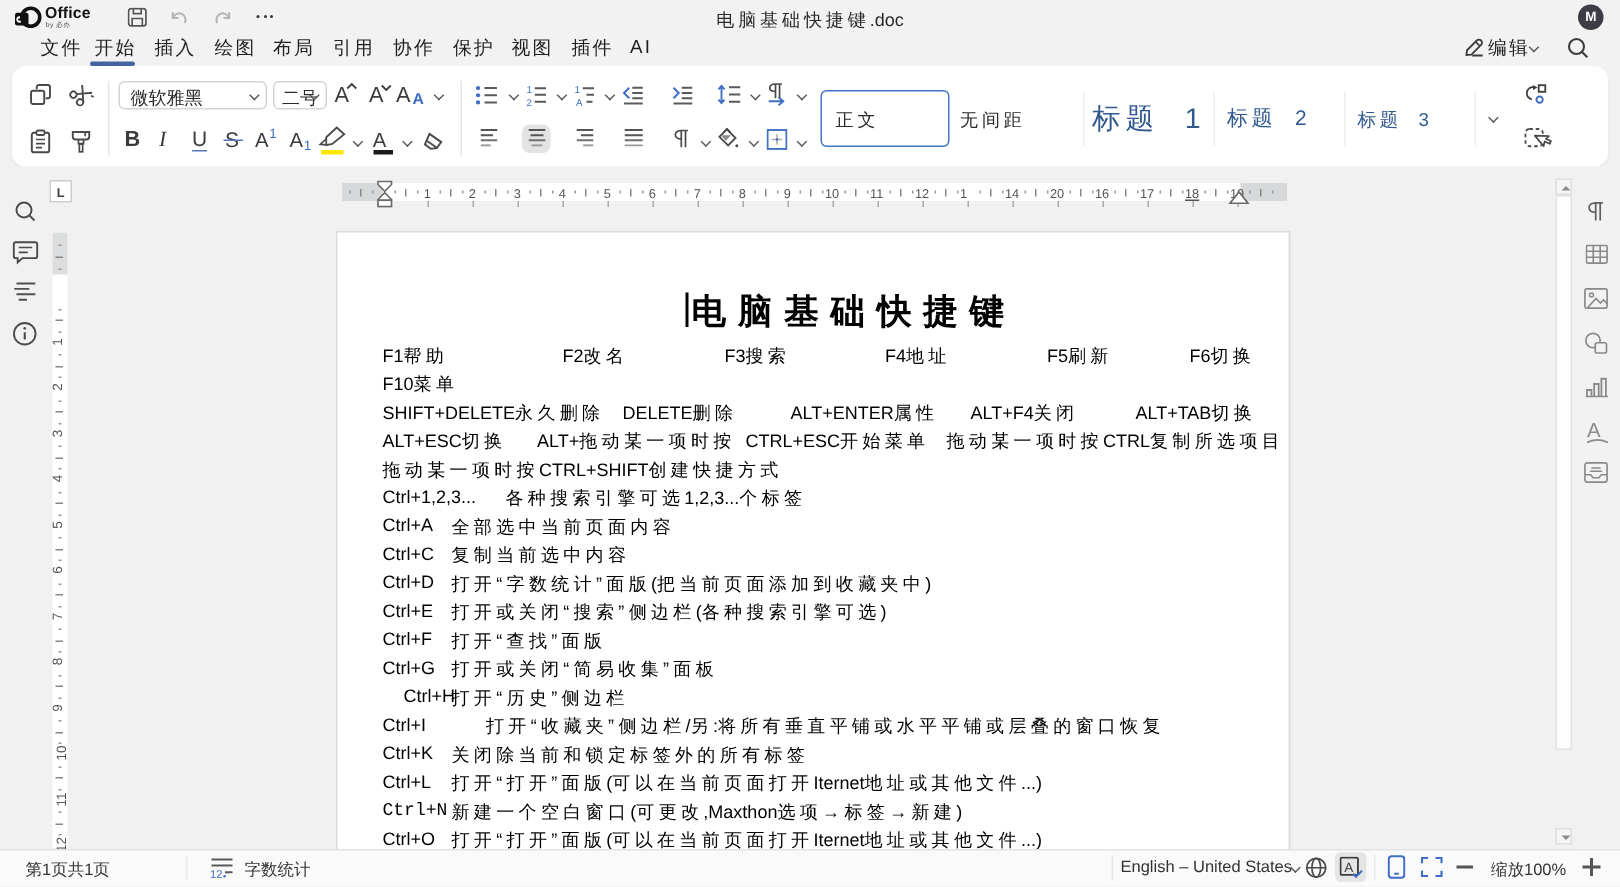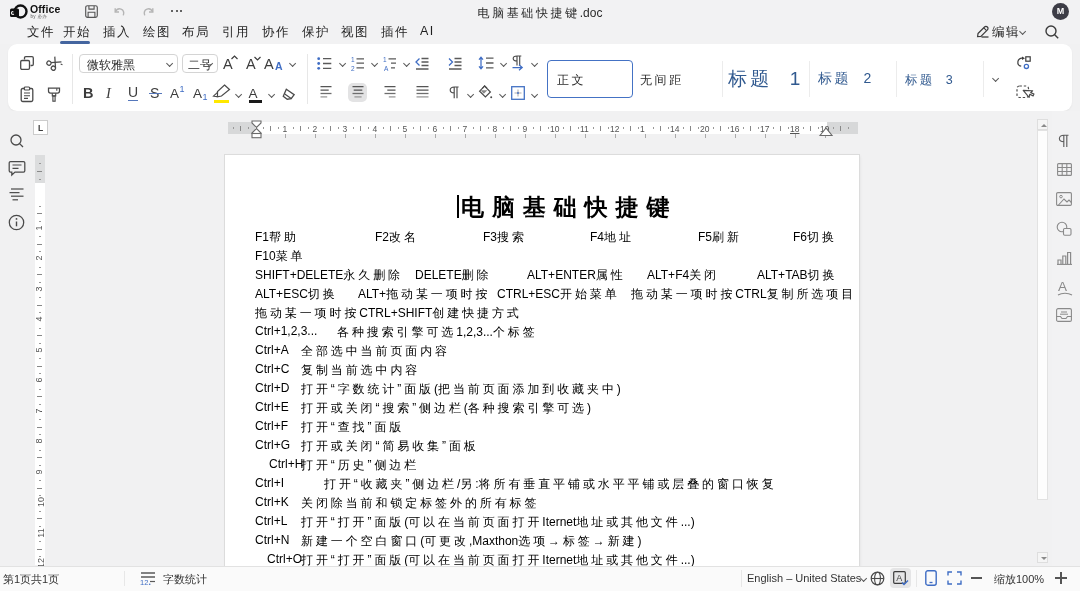--- a/index.html
+++ b/index.html
@@ -535,22 +535,22 @@
 <div class="dl" style="top:343px;"><span style="left:255px;">Ctrl+A</span><span style="left:301px;"><c>全部选中当前页面内容</c></span></div>
 <div class="dl" style="top:362px;"><span style="left:255px;">Ctrl+C</span><span style="left:301px;"><c>复制当前选中内容</c></span></div>
 <div class="dl" style="top:381px;"><span style="left:255px;">Ctrl+D</span><span style="left:301px;"><c>打开“字数统计”面版</c>(<c>把当前页面添加到收藏夹中</c>)</span></div>
 <div class="dl" style="top:400px;"><span style="left:255px;">Ctrl+E</span><span style="left:301px;"><c>打开或关闭“搜索”侧边栏</c>(<c>各种搜索引擎可选</c>)</span></div>
 <div class="dl" style="top:419px;"><span style="left:255px;">Ctrl+F</span><span style="left:301px;"><c>打开“查找”面版</c></span></div>
 <div class="dl" style="top:438px;"><span style="left:255px;">Ctrl+G</span><span style="left:301px;"><c>打开或关闭“简易收集”面板</c></span></div>
 <div class="dl" style="top:457px;"><span style="left:269px;">Ctrl+H</span><span style="left:301px;"><c>打开“历史”侧边栏</c></span></div>
 <div class="dl" style="top:476px;"><span style="left:255px;">Ctrl+I</span><span style="left:296px;margin-left:28px;"><c>打开“收藏夹”侧边栏</c>/<c>另</c>:<c>将所有垂直平铺或水平平铺或层叠的窗口恢复</c></span></div>
 <div class="dl" style="top:495px;"><span style="left:255px;">Ctrl+K</span><span style="left:301px;"><c>关闭除当前和锁定标签外的所有标签</c></span></div>
 <div class="dl" style="top:514px;"><span style="left:255px;">Ctrl+L</span><span style="left:301px;"><c>打开“打开”面版</c>(<c>可以在当前页面打开</c>Iternet<c>地址或其他文件</c>...)</span></div>
-<div class="dl" style="top:533px;"><span style="left:255px;">Ctrl+N</span><span style="left:301px;"><c>新建一个空白窗口</c>(<c>可更改</c>,Maxthon<c>选项→标签→新建</c>)</span></div>
-<div class="dl" style="top:552px;"><span style="left:255px;margin-left:12px;">Ctrl+O</span><span style="left:301px;"><c>打开“打开”面版</c>(<c>可以在当前页面打开</c>Iternet<c>地址或其他文件</c>...)</span></div>
+<div class="dl" style="top:533px;"><span style="left:255px;font-family:Liberation Mono, monospace;">Ctrl+N</span><span style="left:301px;"><c>新建一个空白窗口</c>(<c>可更改</c>,Maxthon<c>选项→标签→新建</c>)</span></div>
+<div class="dl" style="top:552px;"><span style="left:255px;">Ctrl+O</span><span style="left:301px;"><c>打开“打开”面版</c>(<c>可以在当前页面打开</c>Iternet<c>地址或其他文件</c>...)</span></div>
 
 <div id="status"></div>
 
 <svg class="abs" style="left:140px; top:571px;" width="16" height="15" viewBox="0 0 16 15">
   <path d="M1 2 H15 M1 6 H15" stroke="#5a5a5a" stroke-width="1.3"></path>
   <text x="0" y="14" font-size="7.5" fill="#3f6dc4" font-family="Liberation Sans">12</text>
   <path d="M10 10.5 H15" stroke="#5a5a5a" stroke-width="1.2"></path>
   <circle cx="9.7" cy="13.2" r="0.8" fill="#3f6dc4"></circle>
 </svg>
 <div class="vsep" style="left:741px; top:570px; height:17px;"></div>
@@ -567,21 +567,21 @@
 </svg>
 <div class="vsep" style="left:916px; top:570px; height:17px;"></div>
 <svg class="abs" style="left:925px; top:570px;" width="12" height="16" viewBox="0 0 12 16">
   <rect x="0.8" y="0.8" width="10.4" height="14.4" rx="2" fill="none" stroke="#3f6dc4" stroke-width="1.4"></rect>
   <path d="M4.5 12.5 H7.5" stroke="#3f6dc4" stroke-width="1.3"></path>
 </svg>
 <svg class="abs" style="left:947px; top:571px;" width="15" height="14" viewBox="0 0 15 14">
   <path d="M1 4.5 V1 H5 M10 1 H14 V4.5 M14 9.5 V13 H10 M5 13 H1 V9.5" fill="none" stroke="#3f6dc4" stroke-width="1.4"></path>
 </svg>
 
-<div class="st" style="left:3px; top:572px; position:absolute;">第1页共1页</div>
+<div class="st" style="left:17px; top:572px; position:absolute;">第1页共1页</div>
 <div class="vsep" style="left:124px; top:571px; height:15px;"></div>
 <div class="st" style="left:163px; top:572px; position:absolute;">字数统计</div>
 <div class="st" style="left:747px; top:572px; position:absolute;">English – United States</div>
 <div class="chev" style="left:859px; top:575px;"></div>
 <div class="st" style="left:994px; top:572px; position:absolute;">缩放100%</div>
 <div style="position:absolute; left:971px; top:577px; width:11px; height:1.5px; background:#555;"></div>
 <div style="position:absolute; left:1055px; top:572px; width:12px; height:12px;">
   <div style="position:absolute; left:0; top:5px; width:12px; height:1.5px; background:#555;"></div>
   <div style="position:absolute; left:5px; top:0; width:1.5px; height:12px; background:#555;"></div>
 </div>

